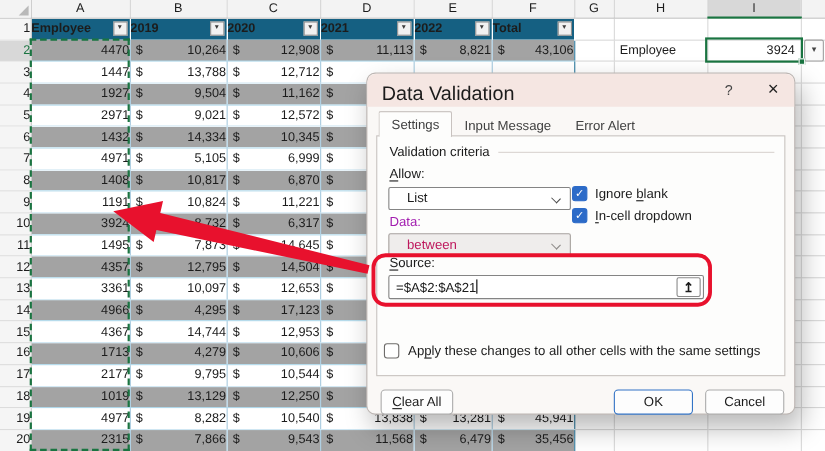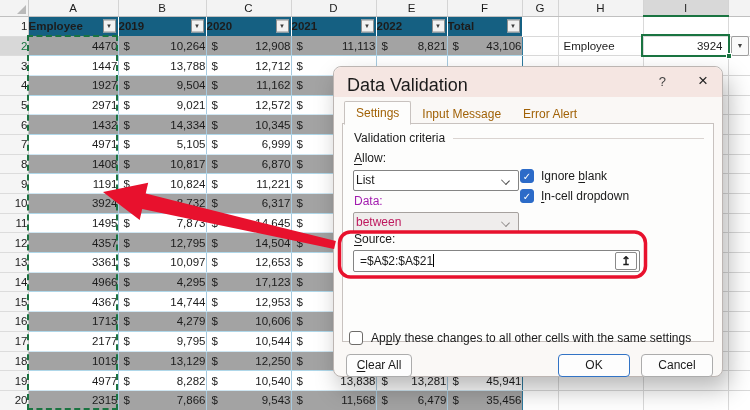--- a/index.html
+++ b/index.html
@@ -55,52 +55,52 @@
   #dlg { position:absolute; left:333px; top:66px; width:390px; height:311px; background:#FAF8F6;
       border:1px solid #BCB5B2; border-radius:8px; box-shadow:6px 12px 24px rgba(0,0,0,.28);
       z-index:40; font-size:12px; color:#1b1b1b; }
   #dlg .titlebar { position:absolute; left:0; top:0; right:0; height:30px; background:#F5E6E2;
       border-radius:8px 8px 0 0; }
   #dlg .title { position:absolute; left:13px; top:8px; font-size:18px; }
   #dlg .help { position:absolute; right:56px; top:7px; font-size:13px; color:#444; cursor:pointer; }
   #dlg .close { position:absolute; right:14px; top:4px; font-size:17px; color:#222; cursor:pointer; }
 
   #dlg .tabs { position:absolute; left:10px; top:34px; display:flex; align-items:flex-end; z-index:2; }
-  #dlg .tab { height:22px; padding:0 11px; line-height:22px; color:#a16207; cursor:pointer; }
+  #dlg .tab { height:22px; padding:0 11px; line-height:22px; color:#404040; cursor:pointer; }
   #dlg .tab.active { height:24px; line-height:23px; background:#FDFDFC; border:1px solid #C8C2BF;
       border-bottom:1px solid #FDFDFC; border-radius:2px 2px 0 0; }
 
   #dlg .panel { position:absolute; left:8px; right:8px; top:56px; height:219px; background:#FDFDFC;
       border:1px solid #C8C2BF; z-index:1; }
   .grplbl { position:absolute; left:11px; top:7px; }
   .grpline { position:absolute; left:110px; right:9px; top:14px; height:1px; background:#DAD4D1; }
   .lbl { position:absolute; }
   .gray { color:#a21caf; }
   u { text-underline-offset:2px; }
 
   .combo { position:absolute; left:10px; width:166px; height:21px; background:#fff;
-      border:1px solid #848484; border-radius:2px; padding-left:2px; line-height:19px; cursor:pointer; }
+      border:1px solid #848484; border-radius:2px; padding-left:16px; line-height:19px; cursor:pointer; }
   .combo.disabled { background:#EFEDEC; border-color:#A6A19E; color:#be185d; cursor:default; }
   .chev { position:absolute; right:9px; top:6px; width:7px; height:7px; border-right:1.4px solid #4A4A4A;
       border-bottom:1.4px solid #4A4A4A; transform:rotate(45deg) scale(1,.8); }
   .combo.disabled .chev { border-color:#8D8A88; }
 
   .cbrow { position:absolute; left:177px; display:flex; align-items:center; gap:7px; cursor:pointer; }
   .cbox { width:14px; height:14px; border-radius:3px; background:#2C6BC8; border:1px solid #2C6BC8;
       color:#fff; font-size:10px; line-height:13px; text-align:center; flex:0 0 auto; }
   .cbox.empty { background:#fff; border:1px solid #6E6C6A; }
 
   .srcinput { position:absolute; left:10px; top:126px; width:287px; height:22px; background:#fff;
       border:1px solid #848484; border-radius:2px; line-height:20px; padding-left:6px; }
   .caret { display:inline-block; width:1px; height:13px; background:#000; vertical-align:-2px; }
   .collapse { position:absolute; right:2px; top:1px; width:22px; height:18px; background:#fff;
       border:1px solid #8a8a8a; border-radius:2px; text-align:center; line-height:16px;
       font-weight:bold; font-size:12px; cursor:pointer; }
 
-  .applyrow { position:absolute; left:6px; top:207px; display:flex; align-items:center; gap:8px; cursor:pointer; }
+  .applyrow { position:absolute; left:6px; top:188px; display:flex; align-items:center; gap:8px; cursor:pointer; }
 
   .btn { position:absolute; top:287px; height:23px; background:#FDFDFD; border:1px solid #ACACAC;
       border-radius:4px; text-align:center; line-height:21px; font-size:12px; cursor:pointer; }
   .btn.clear { left:12px; width:66px; }
   .btn.ok { left:224px; width:72px; border:1.5px solid #3273C5; }
   .btn.cancel { left:307px; width:72px; }
 
   
   #ann { position:absolute; left:0; top:0; width:750px; height:410px; pointer-events:none; z-index:60; }
 </style>

